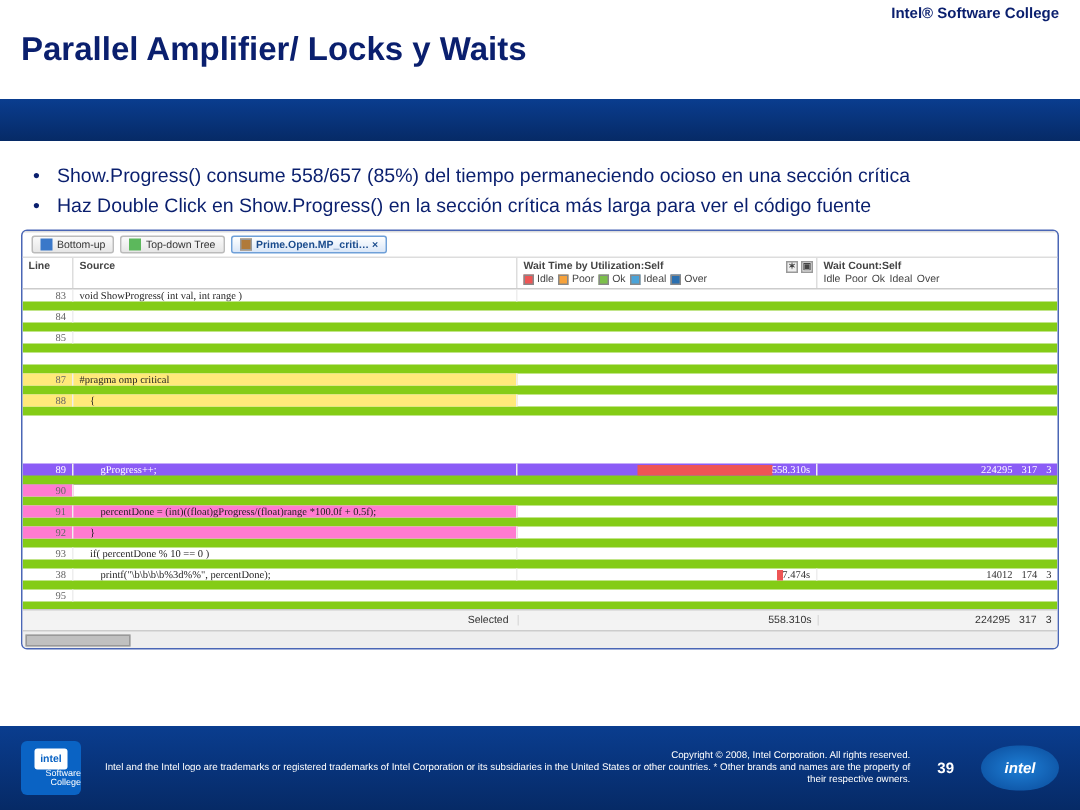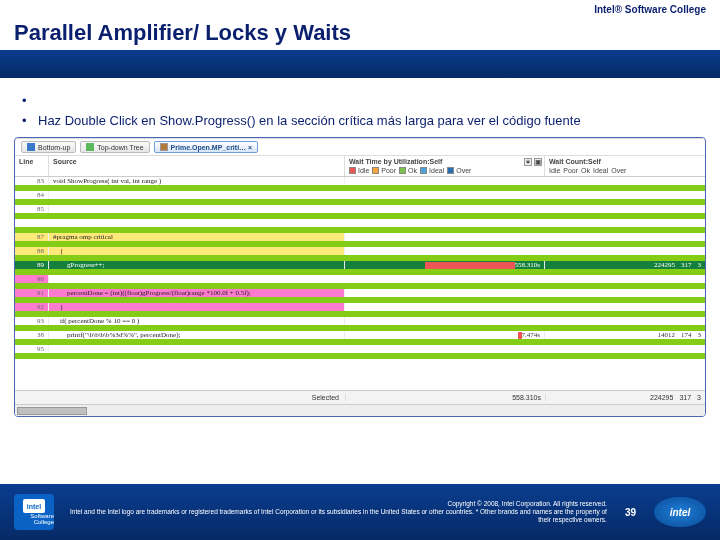--- a/index.html
+++ b/index.html
@@ -4,21 +4,21 @@
 <style>
   * { margin: 0; padding: 0; box-sizing: border-box; }
   body {
     width: 720px; height: 540px;
     font-family: Verdana, Arial, sans-serif;
     background: #fff;
     position: relative;
     overflow: hidden;
   }
   .header {
-    width: 100%; height: 50px;
+    width: 100%; height: 66px;
     background: #fff;
     position: relative;
     padding: 6px 14px 0 14px;
   }
   .college { position: absolute; right: 14px; top: 4px; font-size: 10px; font-weight: bold; color: #0a1f6e; }
   .title { font-size: 22px; font-weight: bold; color: #0a1f6e; margin-top: 14px; }
   .blueband { width: 100%; height: 28px; background: linear-gradient(#0a3d8f,#062a66); }
   .bullets { padding: 14px 22px 4px 22px; font-size: 13px; color: #0a1f6e; line-height: 1.35; }
   .bullets .row { display: flex; margin-bottom: 2px; }
   .bullets .dot { width: 16px; color:#0a1f6e; }
@@ -58,21 +58,21 @@
   .coltools { position:absolute; right:2px; top:2px; display:flex; gap:2px; }
   .ct { width:8px;height:8px;border:1px solid #999;background:#eee;font-size:6px;line-height:6px;text-align:center; }
   .rows { flex:1; overflow:hidden; }
   .srow { display:flex; border-bottom:6px solid #84cc16; font-family: Liberation Serif, serif; font-size:7px; height:14px; align-items:flex-end; }
   .srow .c-line { width:34px; padding:0 4px; color:#666; text-align:right; border-right:1px solid #eee; }
   .srow .c-src  { flex:1; padding:0 4px; white-space:pre; overflow:hidden; color:#222; border-right:1px solid #eee; }
   .srow .c-wt   { width:200px; padding:0 4px; border-right:1px solid #eee; color:#333; display:flex; justify-content:flex-end; align-items:center; }
   .srow .c-wc   { width:160px; padding:0 4px; color:#333; display:flex; gap:6px; justify-content:flex-end; }
   .srow.yel .c-src, .srow.yel .c-line { background:#ffe97a; }
   .srow.pnk .c-src, .srow.pnk .c-line { background:#ff7bd0; }
-  .srow.sel { background:#15803d; color:#fff; }
+  .srow.sel { background:#8b5cf6; color:#fff;margin-top:32px; }
   .srow.sel .c-line, .srow.sel .c-src, .srow.sel .c-wt, .srow.sel .c-wc { color:#fff; }
   .bar { height:7px; background:#e55; display:inline-block; }
   .selrow { display:flex; border-top:1px solid #ccc; font-size:7px; height:14px; align-items:center; background:#f3f3f3; }
   .selrow .lab { width:200px; text-align:right; padding-right:6px; flex:1; }
   .selrow .v1 { width:200px; text-align:right; padding:0 4px; border-left:1px solid #ddd; }
   .selrow .v2 { width:160px; text-align:right; padding:0 4px; border-left:1px solid #ddd; display:flex; justify-content:flex-end; gap:6px; }
   .ss-scroll { height:12px; background:#eee; border-top:1px solid #ccc; position:relative; }
   .ss-scroll .thumb { position:absolute; left:2px; top:2px; width:70px; height:8px; background:#c0c0c0; border:1px solid #999; }
   .footer {
     position:absolute; left:0; bottom:0; width:100%; height:56px;
@@ -92,20 +92,21 @@
 
 <div class="header">
   <div class="college">Intel® Software College</div>
   <div class="title">Parallel Amplifier/ Locks y Waits</div>
 </div>
 <div class="blueband"></div>
 
 <div class="bullets">
   <div class="row">
     <div class="dot">•</div>
+    <div>Show.Progress() consume 558/657 (85%) del tiempo permaneciendo ocioso en una sección crítica</div>
   </div>
   <div class="row">
     <div class="dot">•</div>
     <div>Haz Double Click en Show.Progress() en la sección crítica más larga para ver el código fuente</div>
   </div>
 </div>
 
 <div class="screenshot">
 
   <div class="ss-toolbar">

